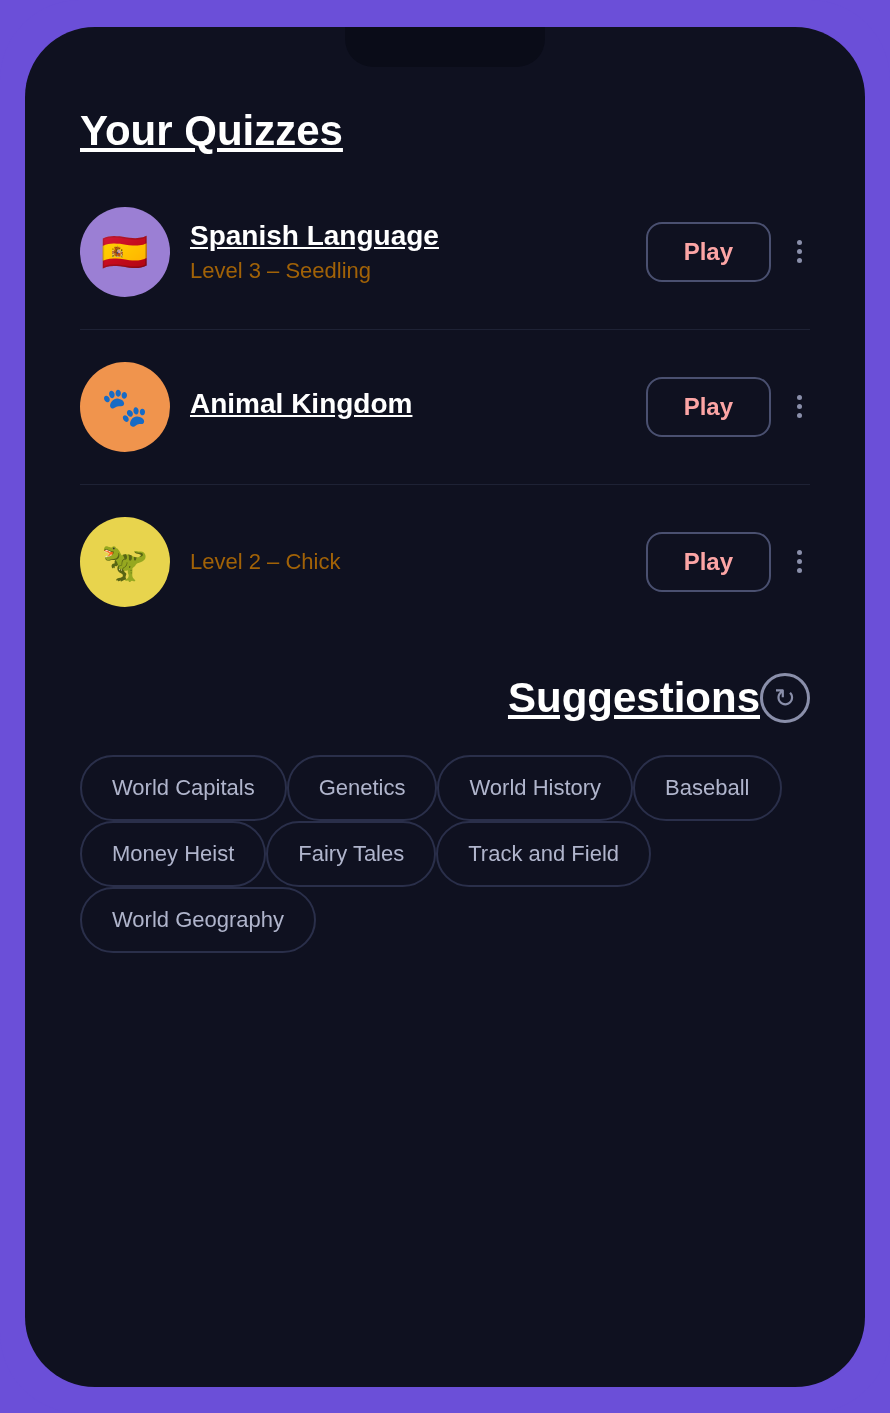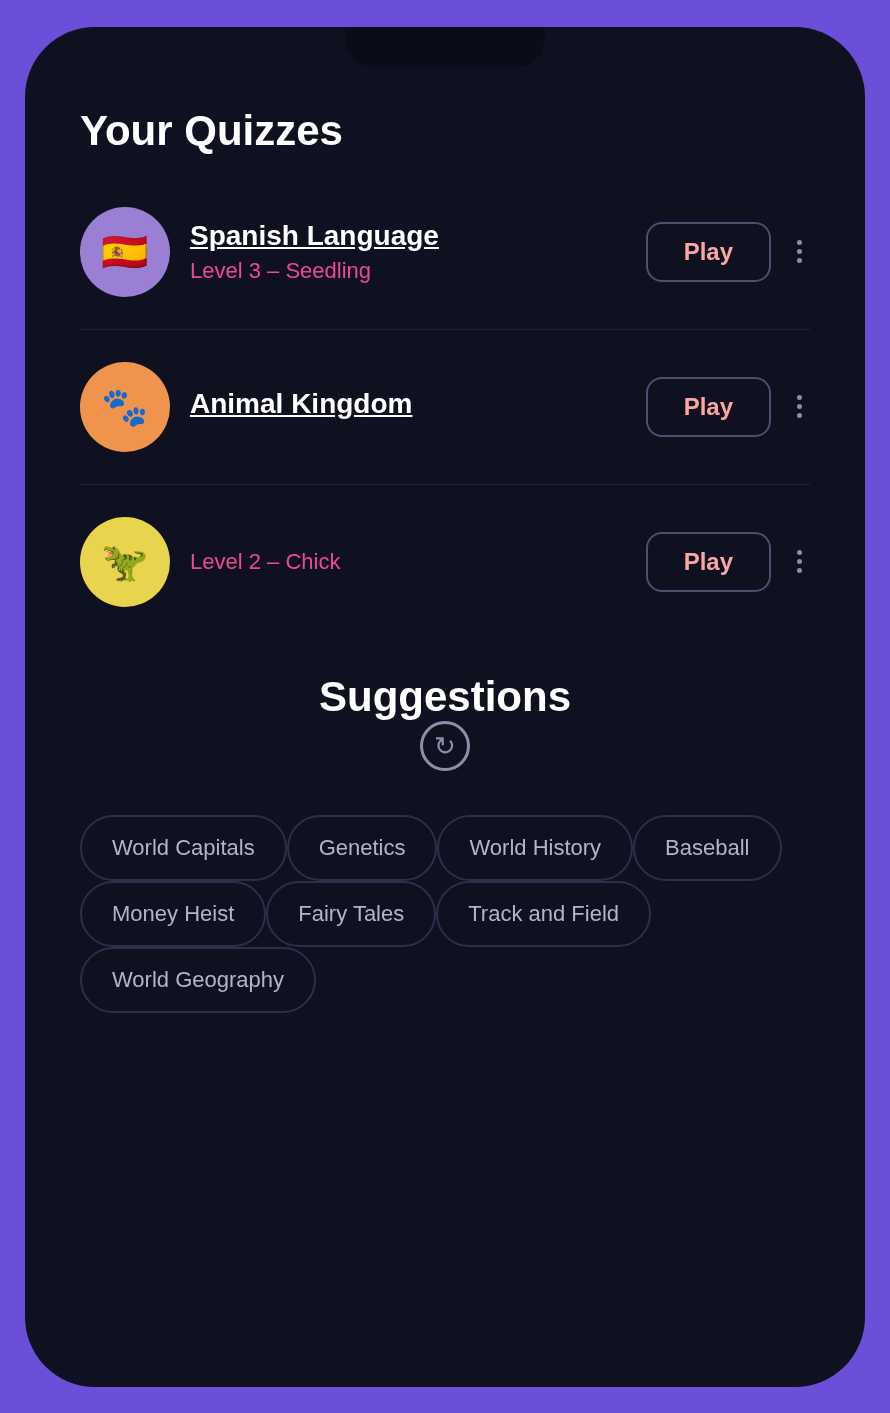--- a/index.html
+++ b/index.html
@@ -51,20 +51,21 @@
       color: white;
       height: 100%;
       overflow-y: auto;
     }
 
     .section-title {
       font-size: 42px;
       font-weight: 800;
       color: #ffffff;
       margin-bottom: 36px;
+      text-decoration: underline;
     }
 
     .quiz-list {
       display: flex;
       flex-direction: column;
       gap: 8px;
       margin-bottom: 50px;
     }
 
     .quiz-item {
@@ -96,21 +97,21 @@
     .quiz-name {
       font-size: 28px;
       font-weight: 700;
       color: #ffffff;
       margin-bottom: 6px;
       text-decoration: underline;
     }
 
     .quiz-level {
       font-size: 22px;
-      color: #ec4899;
+      color: #a16207;
     }
 
     .quiz-actions {
       display: flex;
       align-items: center;
       gap: 18px;
     }
 
     .play-button {
       background: transparent;
@@ -140,22 +141,21 @@
       width: 5px;
       height: 5px;
       background: #8a8faa;
       border-radius: 50%;
     }
 
     .suggestions-header {
       display: flex;
       align-items: center;
       justify-content: flex-end;
-      margin-bottom: 44px;
-      flex-direction: column;
+      margin-bottom: 32px;
     }
 
     .refresh-icon {
       width: 50px;
       height: 50px;
       border: 3px solid #8a8faa;
       border-radius: 50%;
       display: flex;
       align-items: center;
       justify-content: center;

